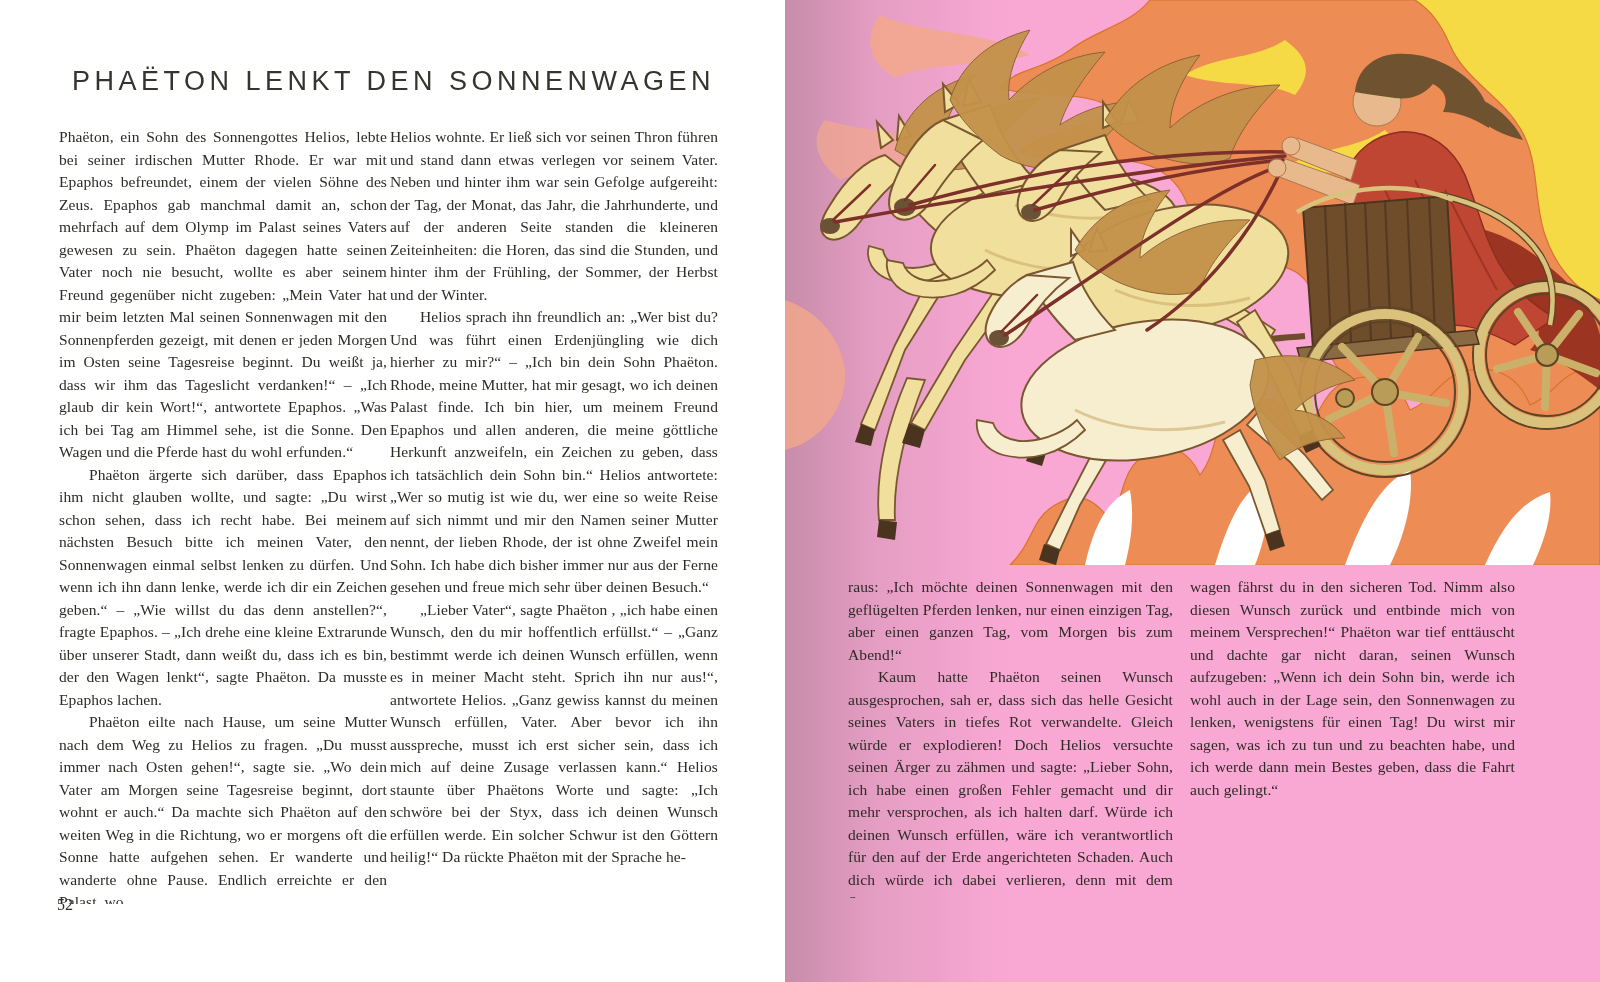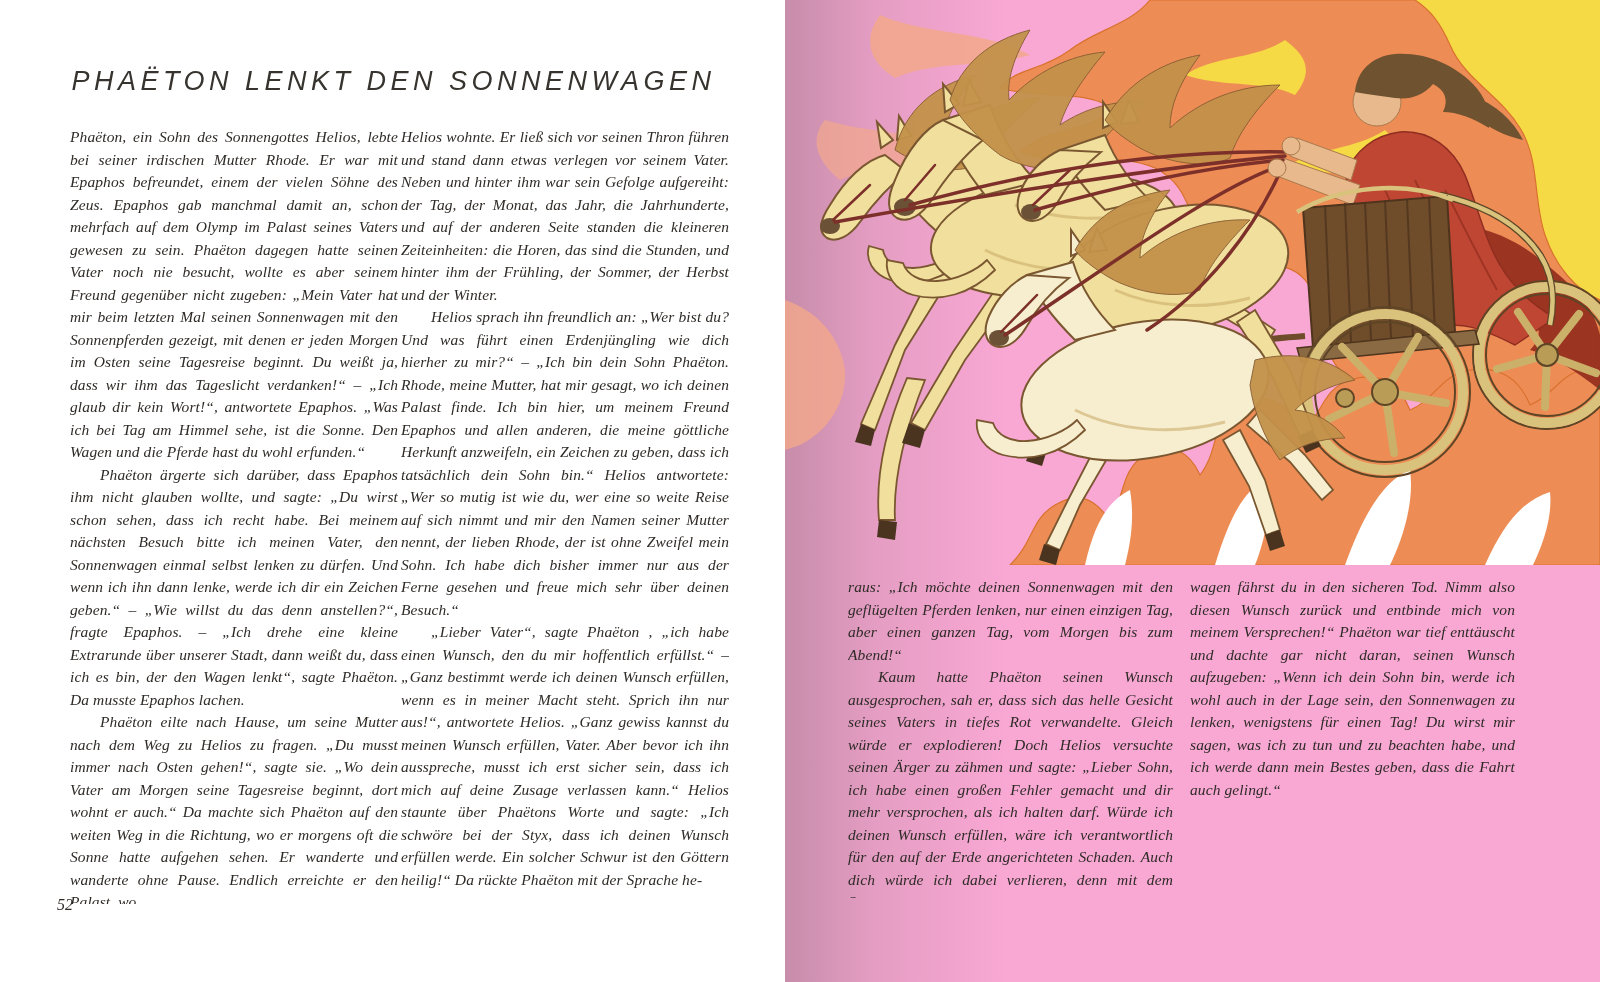--- a/index.html
+++ b/index.html
@@ -1,32 +1,32 @@
 <!DOCTYPE html>
 <html lang="de" style="--ill-sun-yellow: #f5d945; --ill-flame-orange: #ee8c55; --ill-flame-deep: #d9722f; --ill-flame-salmon: #f2a88b; --ill-horse-cream: #f0df9d; --ill-horse-light: #f6eecf; --ill-mane-tan: #c3924a; --ill-outline-brown: #7a5730; --ill-chariot-wood: #6f4c2a; --ill-wheel-cream: #d9c27c; --ill-rider-red: #c04634; --ill-rider-red-dark: #96301f; --ill-skin: #e8b98c; --ill-hair-brown: #6f522f; --ill-rein-red: #7d3029;"><head>
 <meta charset="utf-8">
 <style>
   * { margin:0; padding:0; box-sizing:border-box; }
   body { background:#ffffff; font-family:"Liberation Serif", serif; }
   .spread { position:relative; width:1600px; height:982px; background:#ffffff; overflow:hidden; }
 
-  .page { position:absolute; top:0; height:982px;font-style:italic; }
+  .page { position:absolute; top:0; height:982px; }
   .page-left  { left:0; width:785px; background:#ffffff; }
   .page-right { left:785px; width:964px; background:#f9a8d4; }
 
   .spine-shadow { position:absolute; left:0; top:0; width:225px; height:982px;
     background:linear-gradient(to right, rgba(82,78,72,0.30), rgba(82,78,72,0.12) 40%, rgba(82,78,72,0) 100%);
     pointer-events:none; }
 
   .chapter-title { position:absolute; left:57px; top:66px; width:673px;
     font-family:"Liberation Sans", sans-serif; font-weight:400;
     font-size:27px; letter-spacing:4.5px; text-align:center; color:#37332e; white-space:nowrap; }
 
   .columns { position:absolute; display:flex; }
-  .columns-left  { left:70px;  top:126px; width:673px; gap:3px; }
+  .columns-left  { left:59px;  top:126px; width:673px; gap:3px; }
   .columns-right { left:63px;  top:576px; width:667px; gap:17px; }
 
   .col { width:328px; overflow:hidden; }
   .columns-left  .col { height:778px; }
   .columns-right .col { height:322px; }
 
   .col p { font-size:15.5px; line-height:22.5px; text-align:justify;
     color:#2e2a26; letter-spacing:0.1px; }
   .col p.ind { text-indent:30px; }
 

